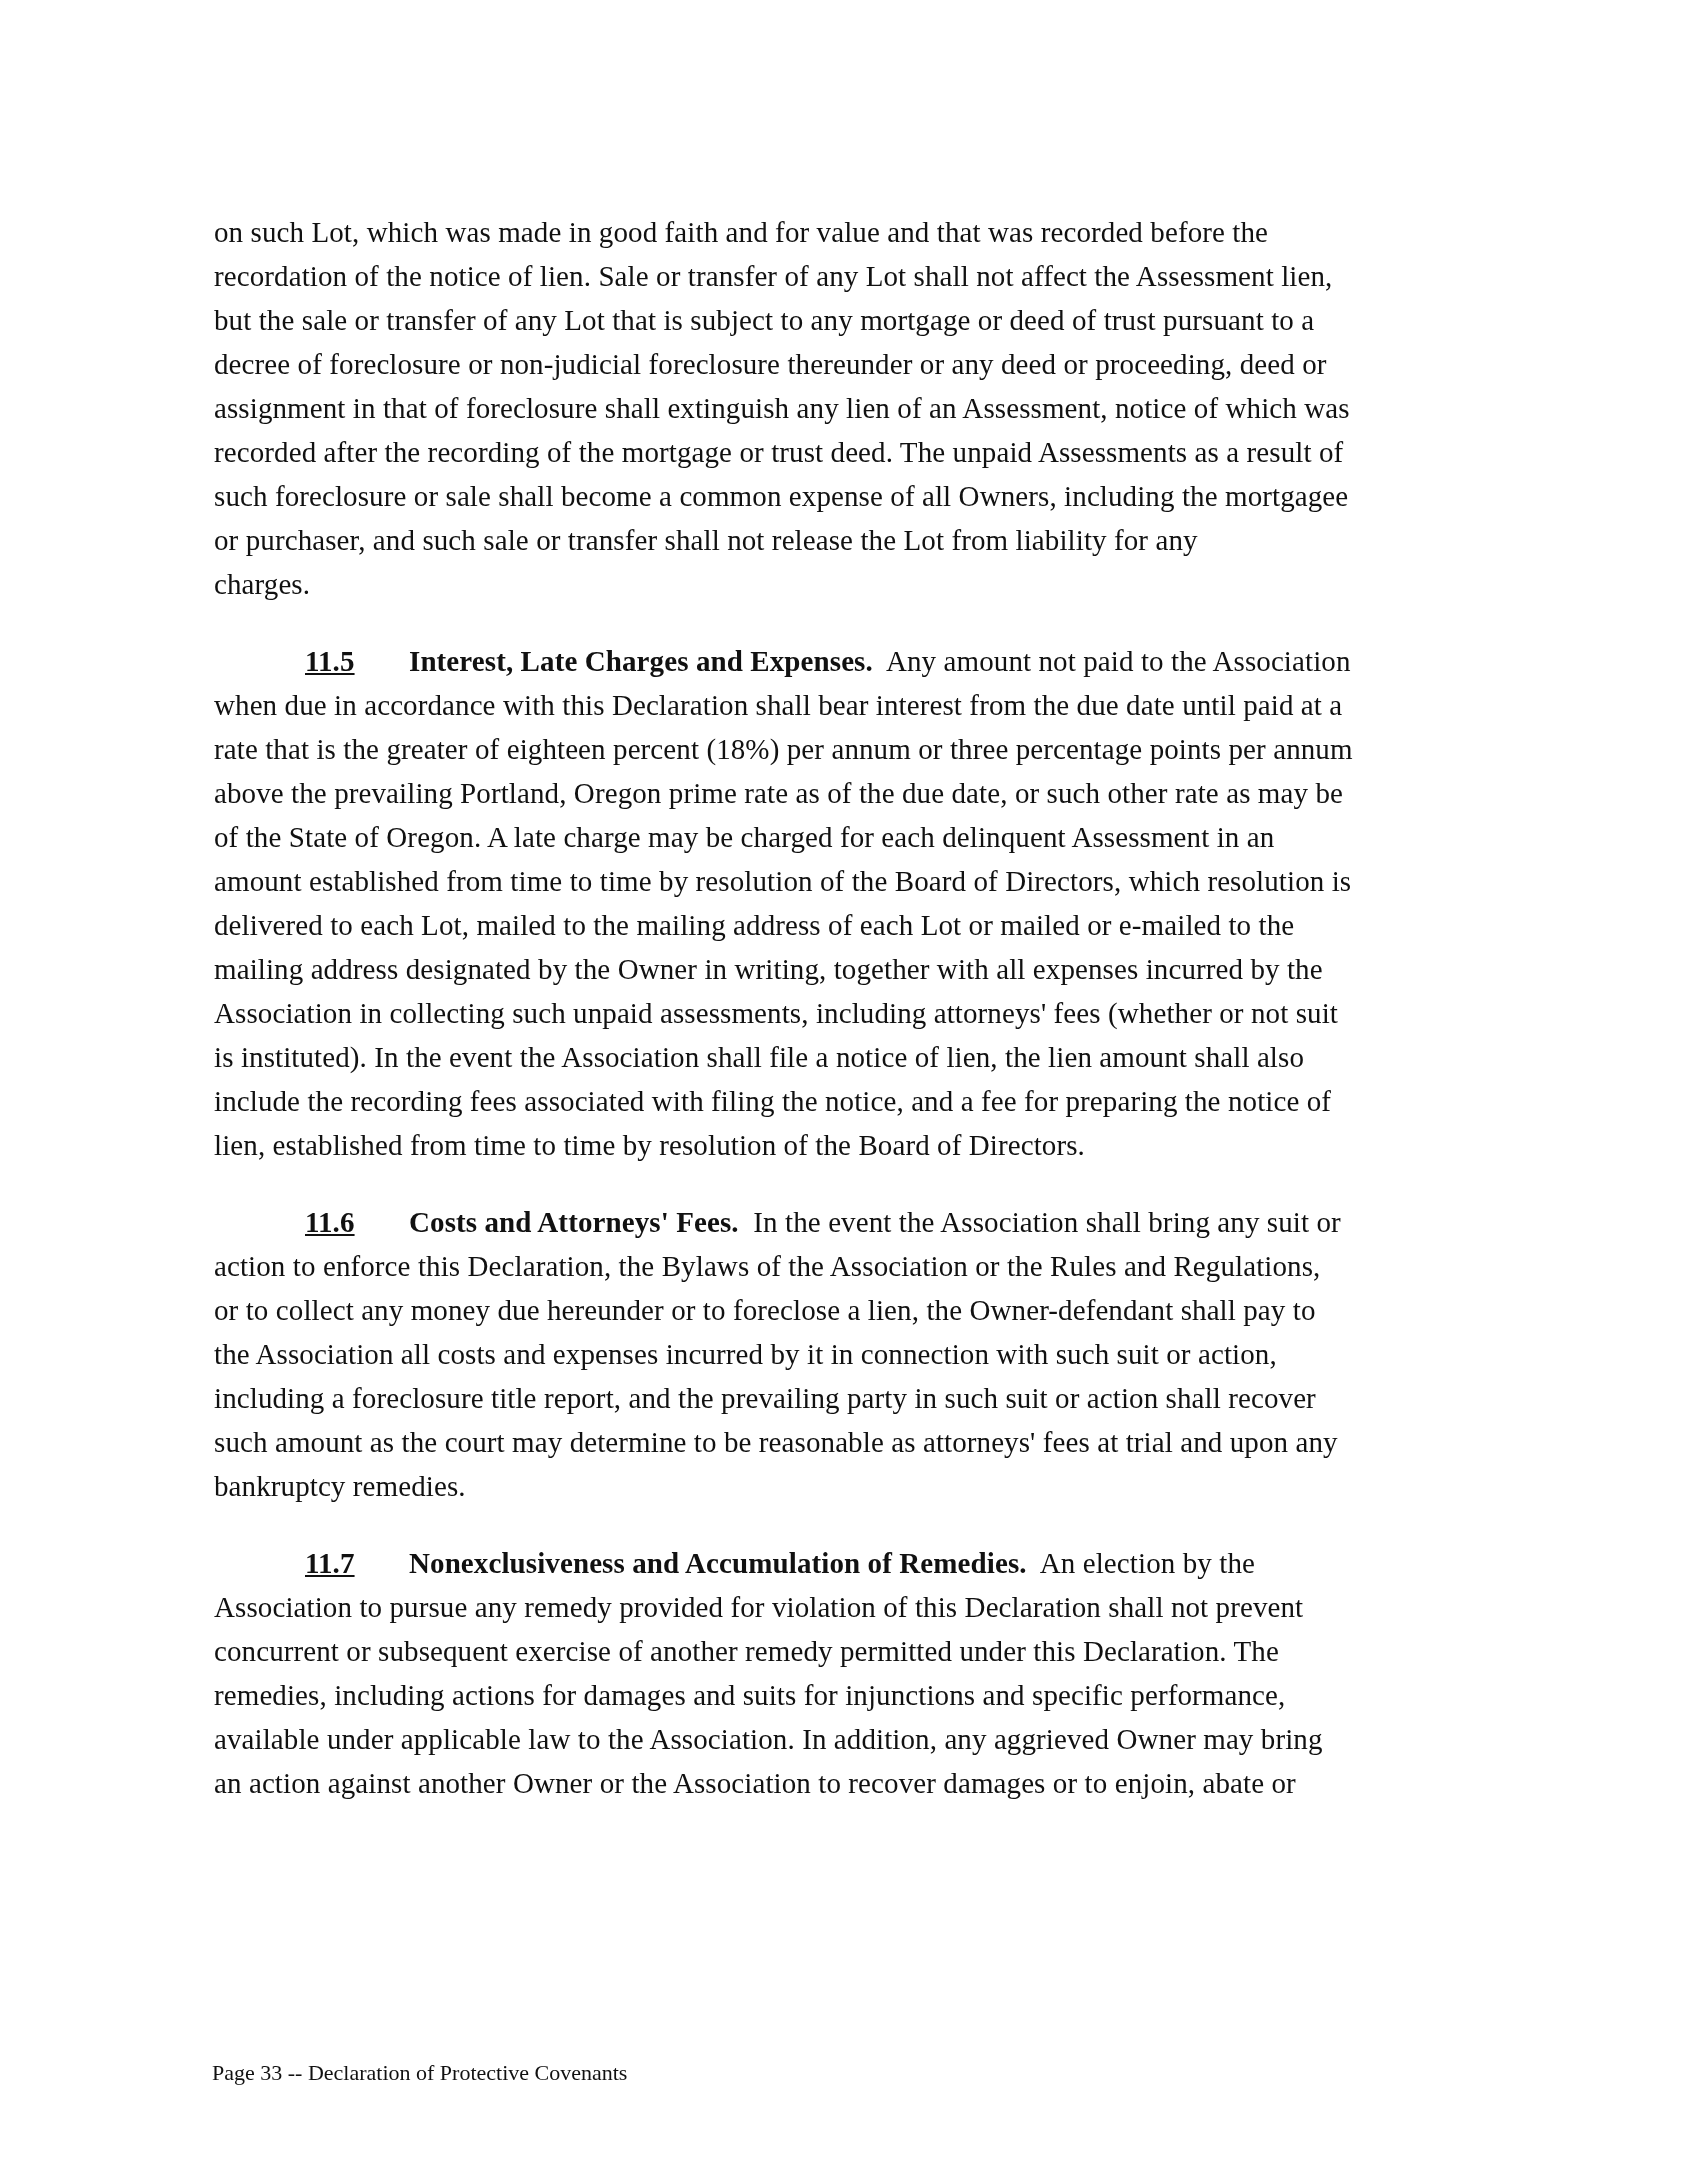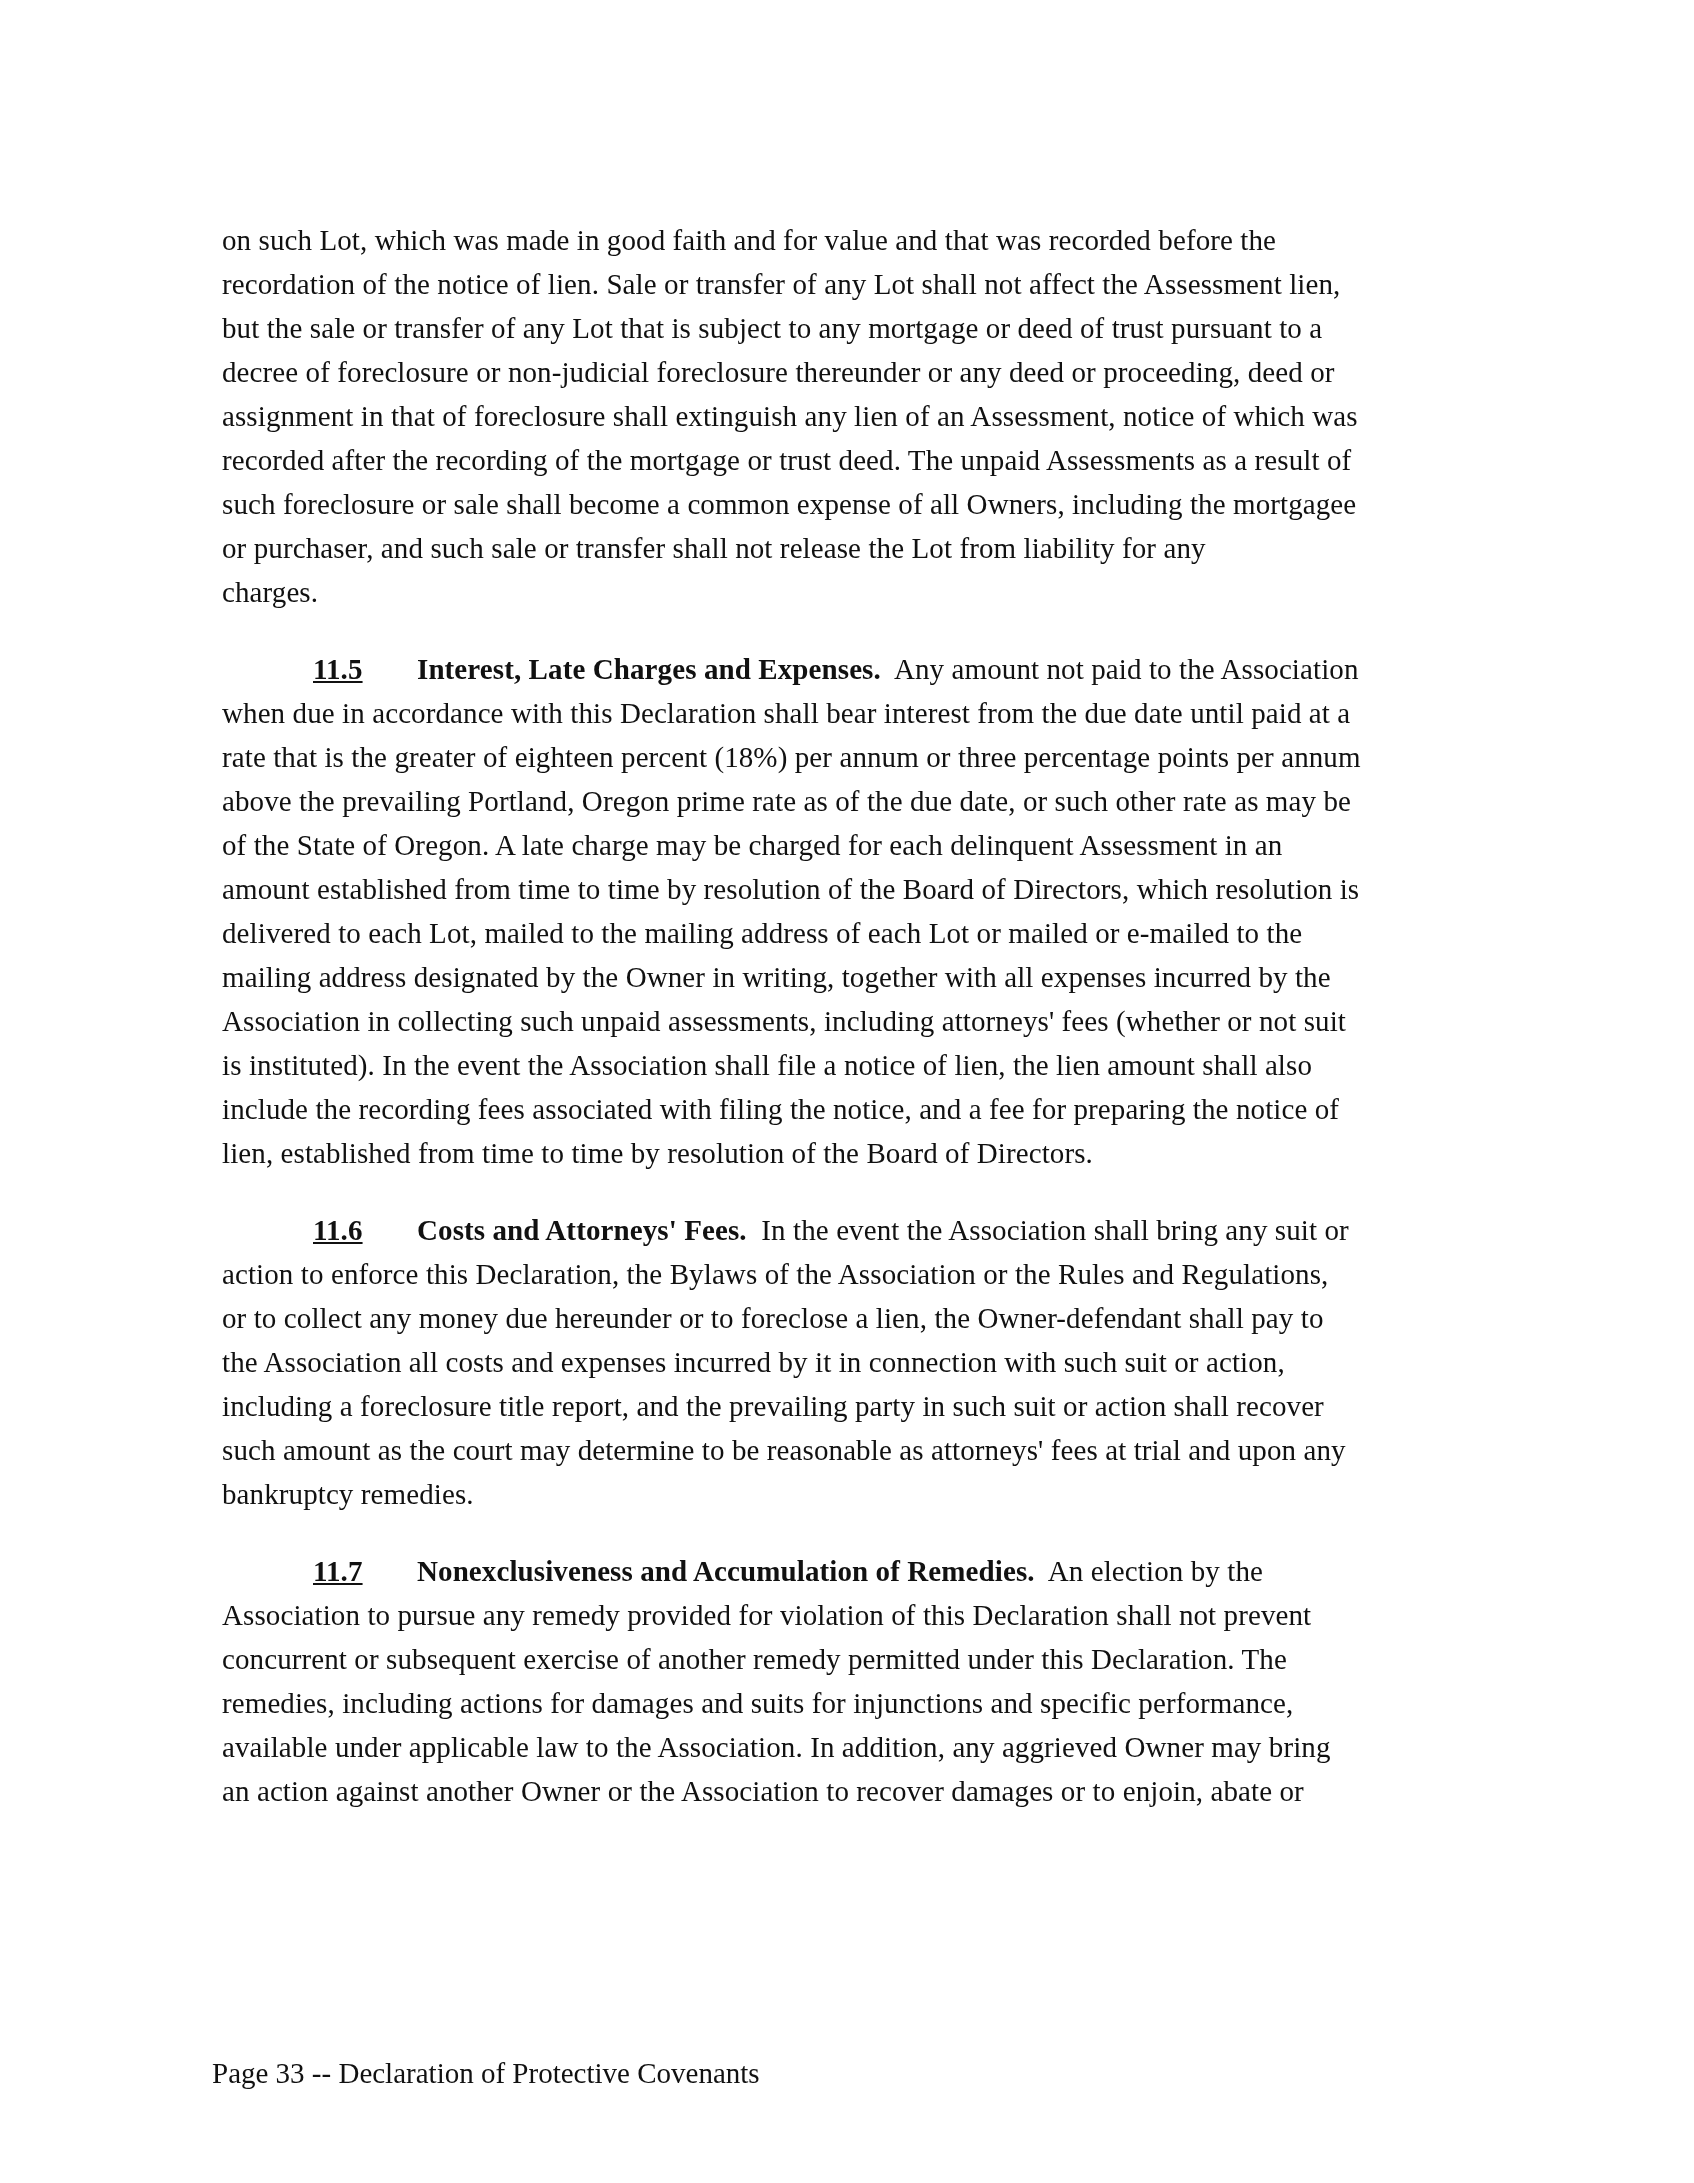--- a/index.html
+++ b/index.html
@@ -22,21 +22,21 @@
     height: 2183px;
     background: #ffffff;
   }
   .body-text {
     position: absolute;
     left: 214px;
     top: 210px;
     width: 1319px;
   }
   .para {
-    margin: 8px;
+    margin: 0;
   }
   .line {
     display: block;
     font-size: 29px;
     line-height: 44px;
     white-space: nowrap;
     letter-spacing: 0.1px;
   }
   .para + .para {
     margin-top: 33px;
@@ -48,21 +48,21 @@
     width: 104px;
     text-decoration: underline;
   }
   .sec-title {
     font-weight: bold;
   }
   .footer {
     position: absolute;
     left: 212px;
     top: 2056px;
-    font-size: 29px;
+    font-size: 22px;
     line-height: 34px;
     white-space: nowrap;
   }
 </style>
 </head>
 <body>
 
 <div class="page">
   <div class="body-text">
 

